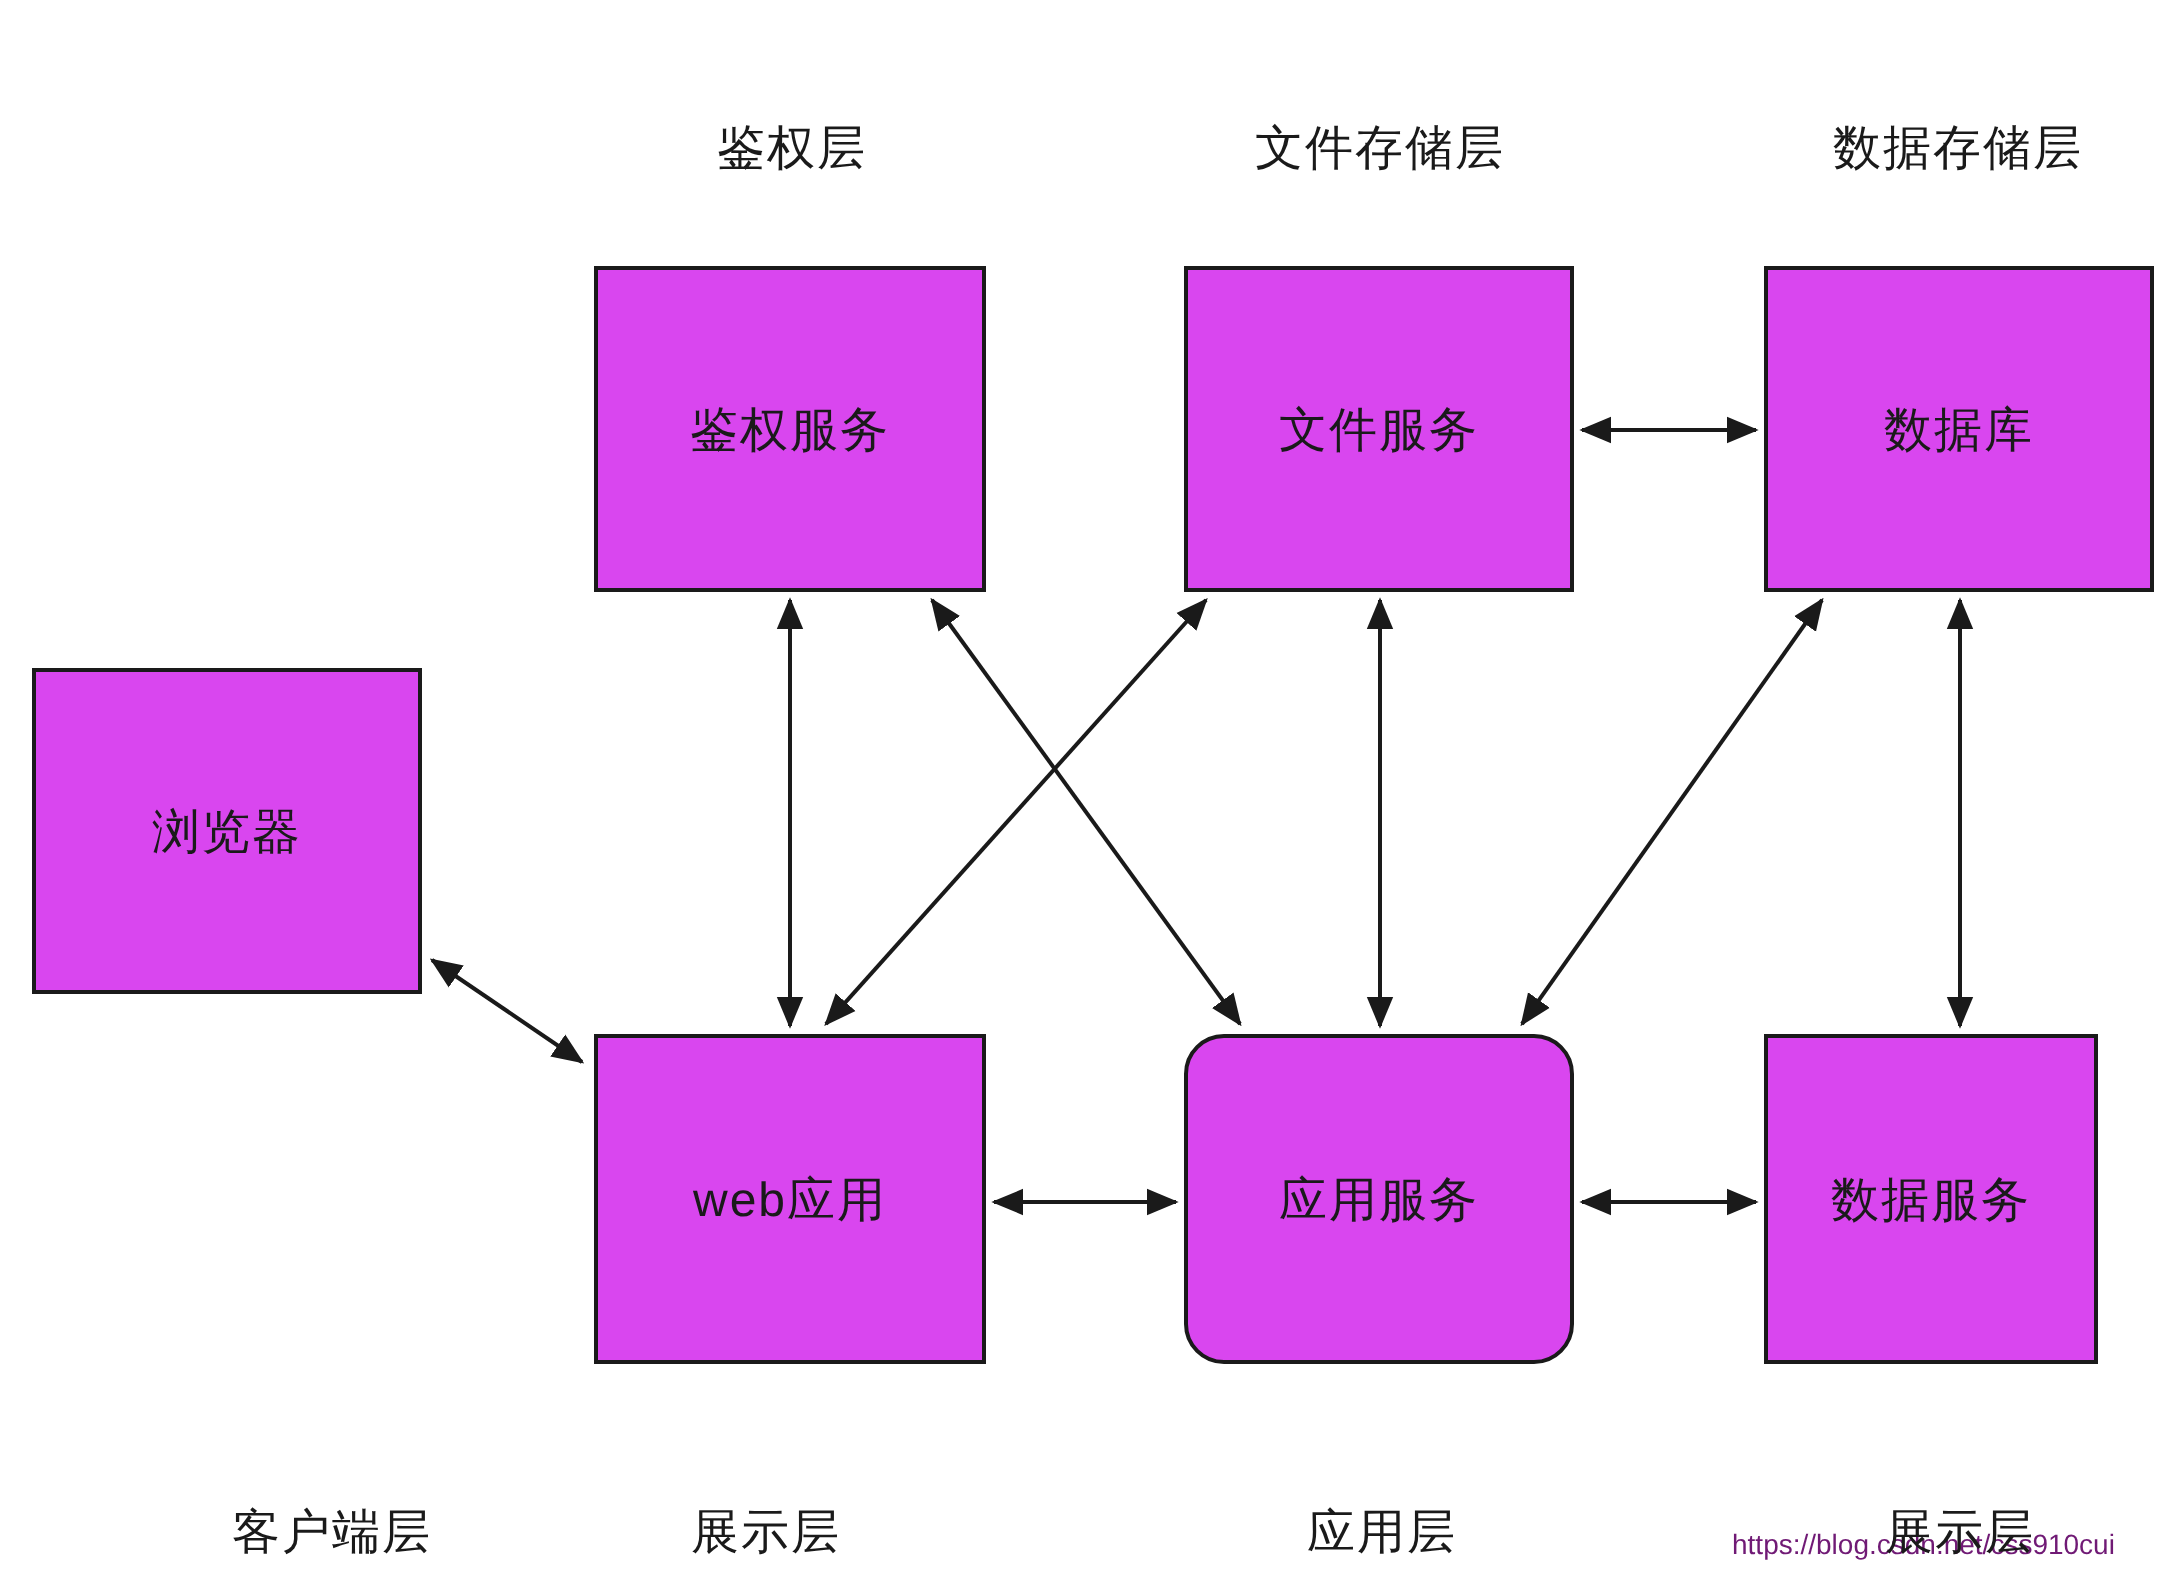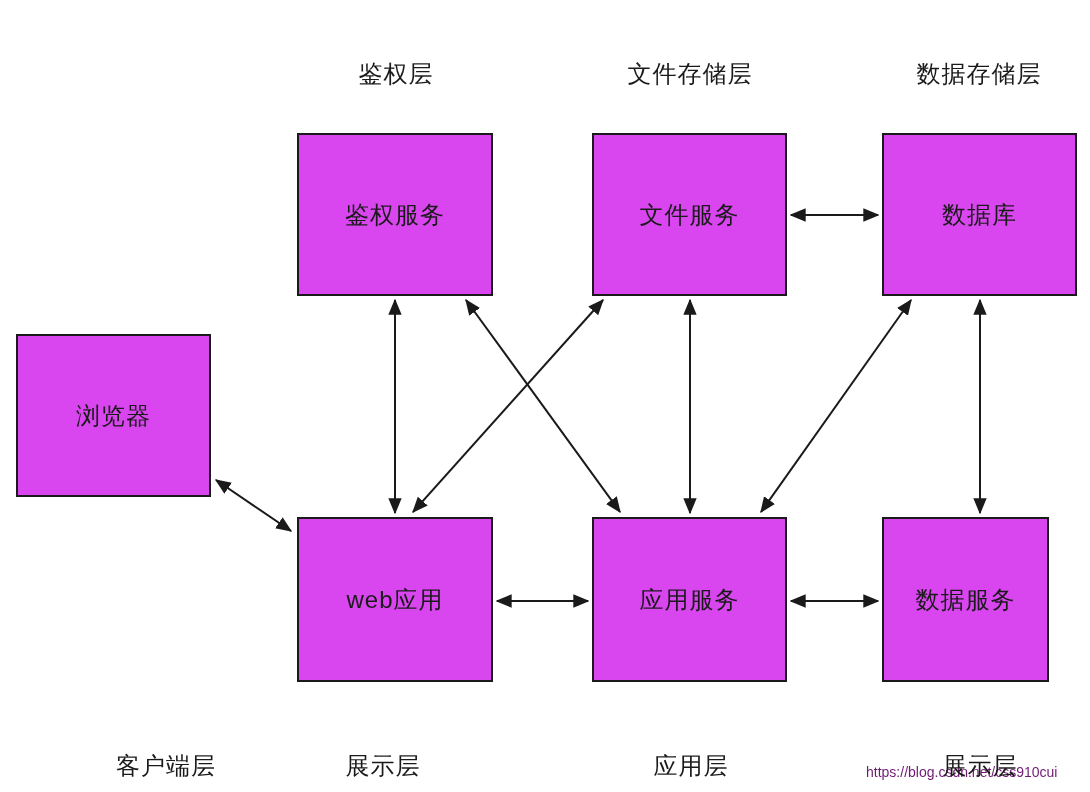--- a/index.html
+++ b/index.html
@@ -30,21 +30,21 @@
     justify-content: center;
     font-size: 24px;
     color: #1a1a1a;
     letter-spacing: 1px;
   }
   .n-auth     { left: 297px; top: 133px; width: 196px; height: 163px; }
   .n-file     { left: 592px; top: 133px; width: 195px; height: 163px; }
   .n-db       { left: 882px; top: 133px; width: 195px; height: 163px; }
   .n-browser  { left: 16px;  top: 334px; width: 195px; height: 163px; }
   .n-webapp   { left: 297px; top: 517px; width: 196px; height: 165px; }
-  .n-appsvc   { left: 592px; top: 517px; width: 195px; height: 165px; }
+  .n-appsvc   { left: 592px; top: 517px; width: 195px; height: 165px; border-radius: 20px; }
   .n-datasvc  { left: 882px; top: 517px; width: 167px; height: 165px; }
   .layer-label {
     position: absolute;
     transform: translateX(-50%);
     font-size: 24px;
     color: #1a1a1a;
     white-space: nowrap;
     letter-spacing: 1px;
   }
   .l-auth  { left: 396px; top: 58px; }

